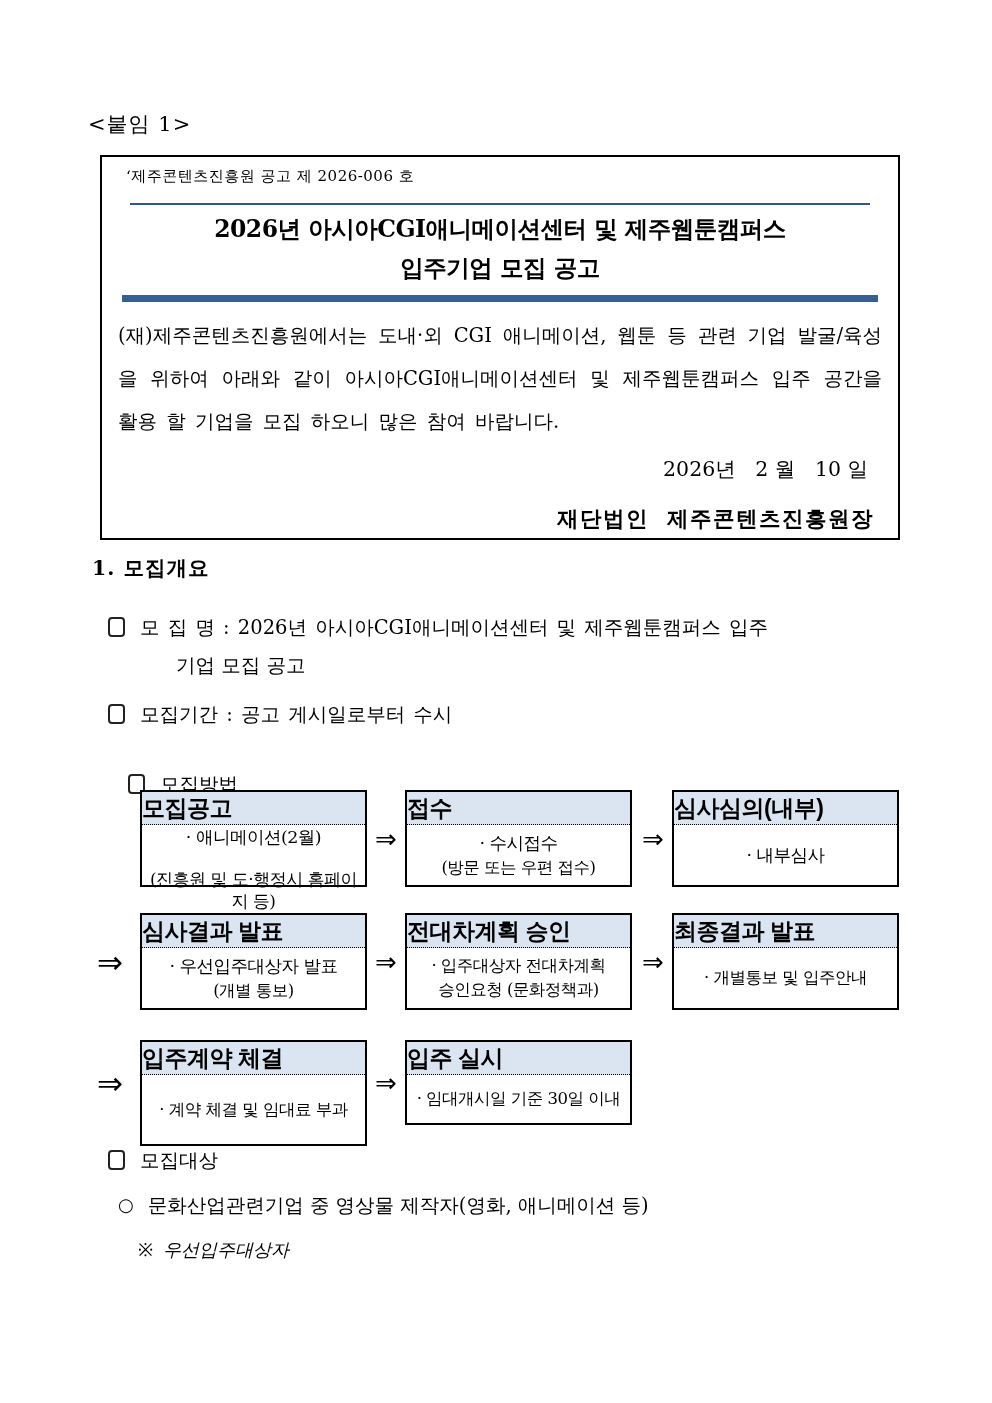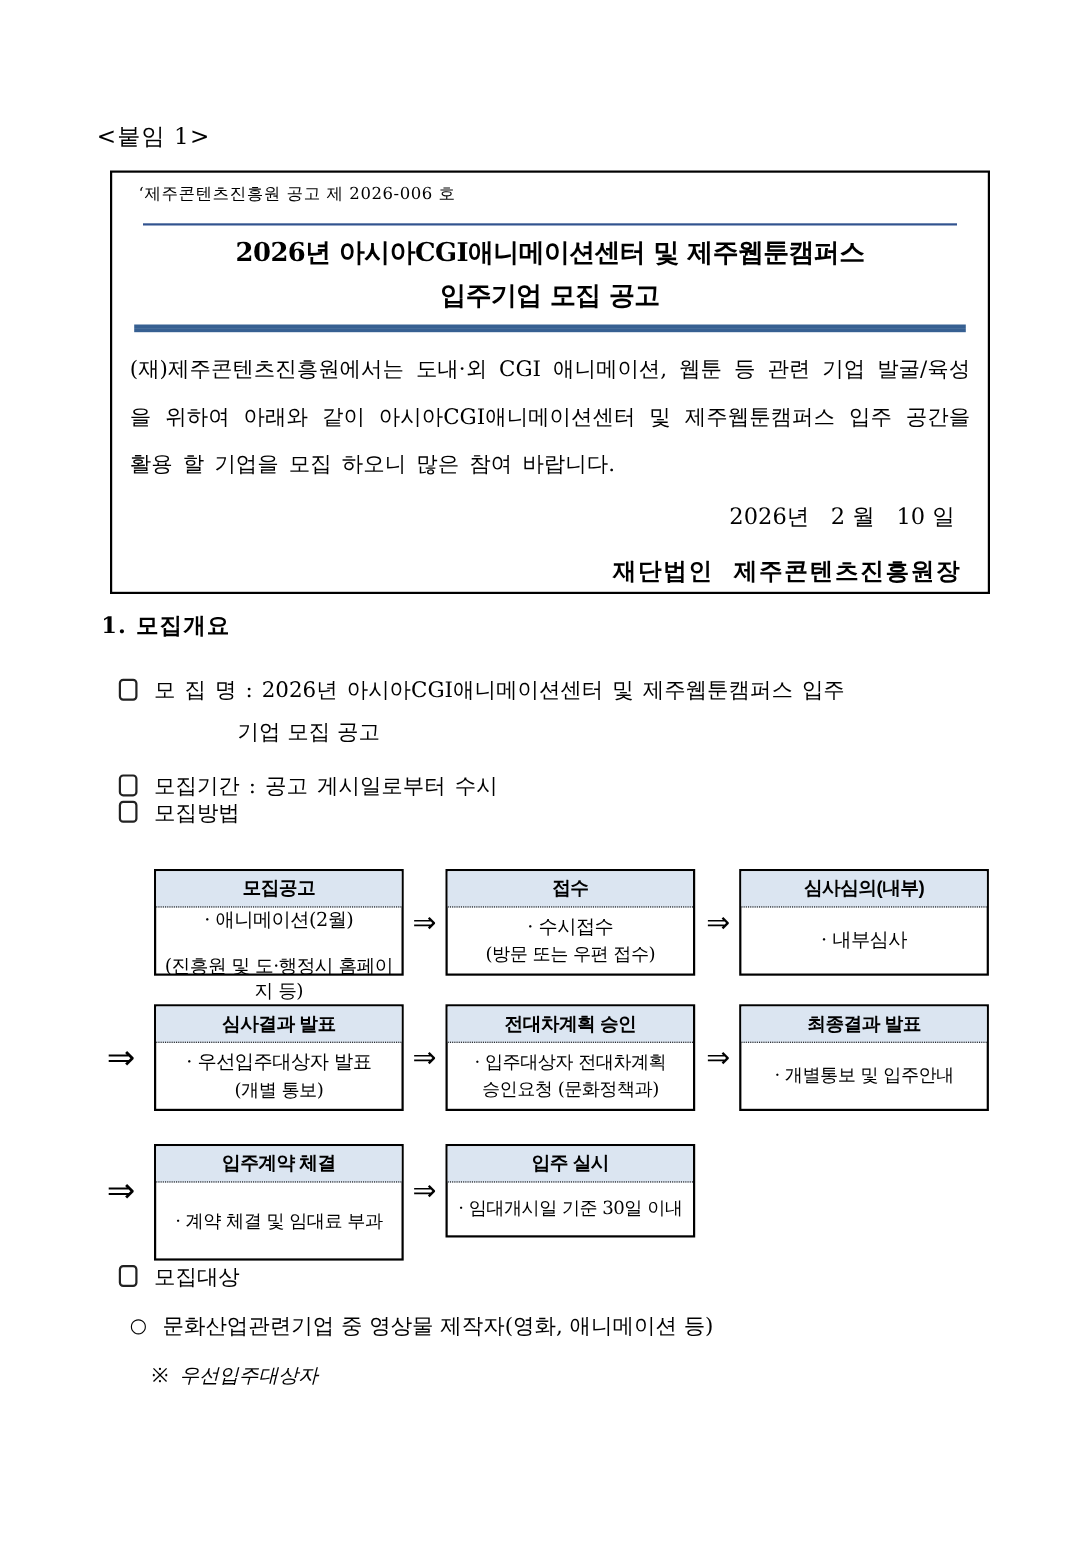--- a/index.html
+++ b/index.html
@@ -18,27 +18,27 @@
   .dblline { margin:7px 20px 0 20px; height:3px; border-top:4px solid #376092; border-bottom:3px solid #376092; }
   .notice-body { margin:12px 16px 0 16px; font-size:19.5px; line-height:43px; text-align:justify; word-break:break-all; word-spacing:3px; }
   .notice-date { position:absolute; right:30px; top:298px; font-size:20.5px; white-space:pre; }
   .notice-signer { position:absolute; right:24px; top:347px; font-size:21.5px; font-weight:bold; letter-spacing:1.5px; white-space:pre; }
 
   .h1 { left:92px; top:554px; font-size:20.5px; font-weight:bold; letter-spacing:1px; }
 
   .item { left:108px; font-size:19.5px; line-height:26px; width:810px; }
   .cb { display:inline-block; width:17px; height:20px; border:2px solid #222; border-radius:4px; margin-right:15px; vertical-align:-3px; }
   .item .txt { word-spacing:2px; }
-  .wrap2 { margin:12px 0 0 108px; }
+  .wrap2 { margin:12px 0 0 68px; }
 
   
   .fbox { position:absolute; width:227px; border:2px solid #000; background:#fff; display:flex; flex-direction:column; }
   .fbox .hd { height:33px; background:#dbe5f1; border-bottom:1px dotted #000;
               font-family:"Liberation Sans","DejaVu Sans",sans-serif;
-              font-weight:bold; font-size:17px; line-height:32px; text-align:center; letter-spacing:-0.5px; }
+              font-weight:bold; font-size:23px; line-height:32px; letter-spacing:-0.5px; }
   .fbox .bd { flex:1; display:flex; flex-direction:column; justify-content:center; text-align:center;
               font-size:17.5px; line-height:25px; letter-spacing:-0.5px; }
   .fbox .bd .xs { font-size:17px; line-height:22px;margin-top:18px; }
   .fbox .bd .sm { font-size:16.5px; line-height:24px; }
   .farrow { position:absolute; width:38px; text-align:center; font-size:26px;
             font-family:"DejaVu Sans",sans-serif; display:flex; align-items:center; justify-content:center; }
   .farrow.lead { width:44px; font-size:31px; }
 
   .target-line { left:118px; top:1192px; font-size:19.5px; }
   .target-line .circ { font-size:18px; margin-right:14px; vertical-align:1px; }
@@ -69,21 +69,21 @@
 
   <div class="abs item" style="top:615px;">
     <span class="cb"></span><span class="txt">모 집 명 : 2026년 아시아CGI애니메이션센터 및 제주웹툰캠퍼스 입주</span>
     <div class="wrap2">기업 모집 공고</div>
   </div>
 
   <div class="abs item" style="top:702px;">
     <span class="cb"></span><span class="txt">모집기간 : 공고 게시일로부터 수시</span>
   </div>
 
-  <div class="abs item" style="top:726px;">
+  <div class="abs item" style="top:772px;margin-left:20px;">
     <span class="cb"></span><span class="txt">모집방법</span>
   </div>
 
   <div class="fbox" style="left:140px; top:790px; height:97px;">
     <div class="hd">모집공고</div>
     <div class="bd">
       <div>· 애니메이션(2월)</div>
       <div class="xs">(진흥원 및 도·행정시 홈페이지 등)</div>
     </div>
   </div>

